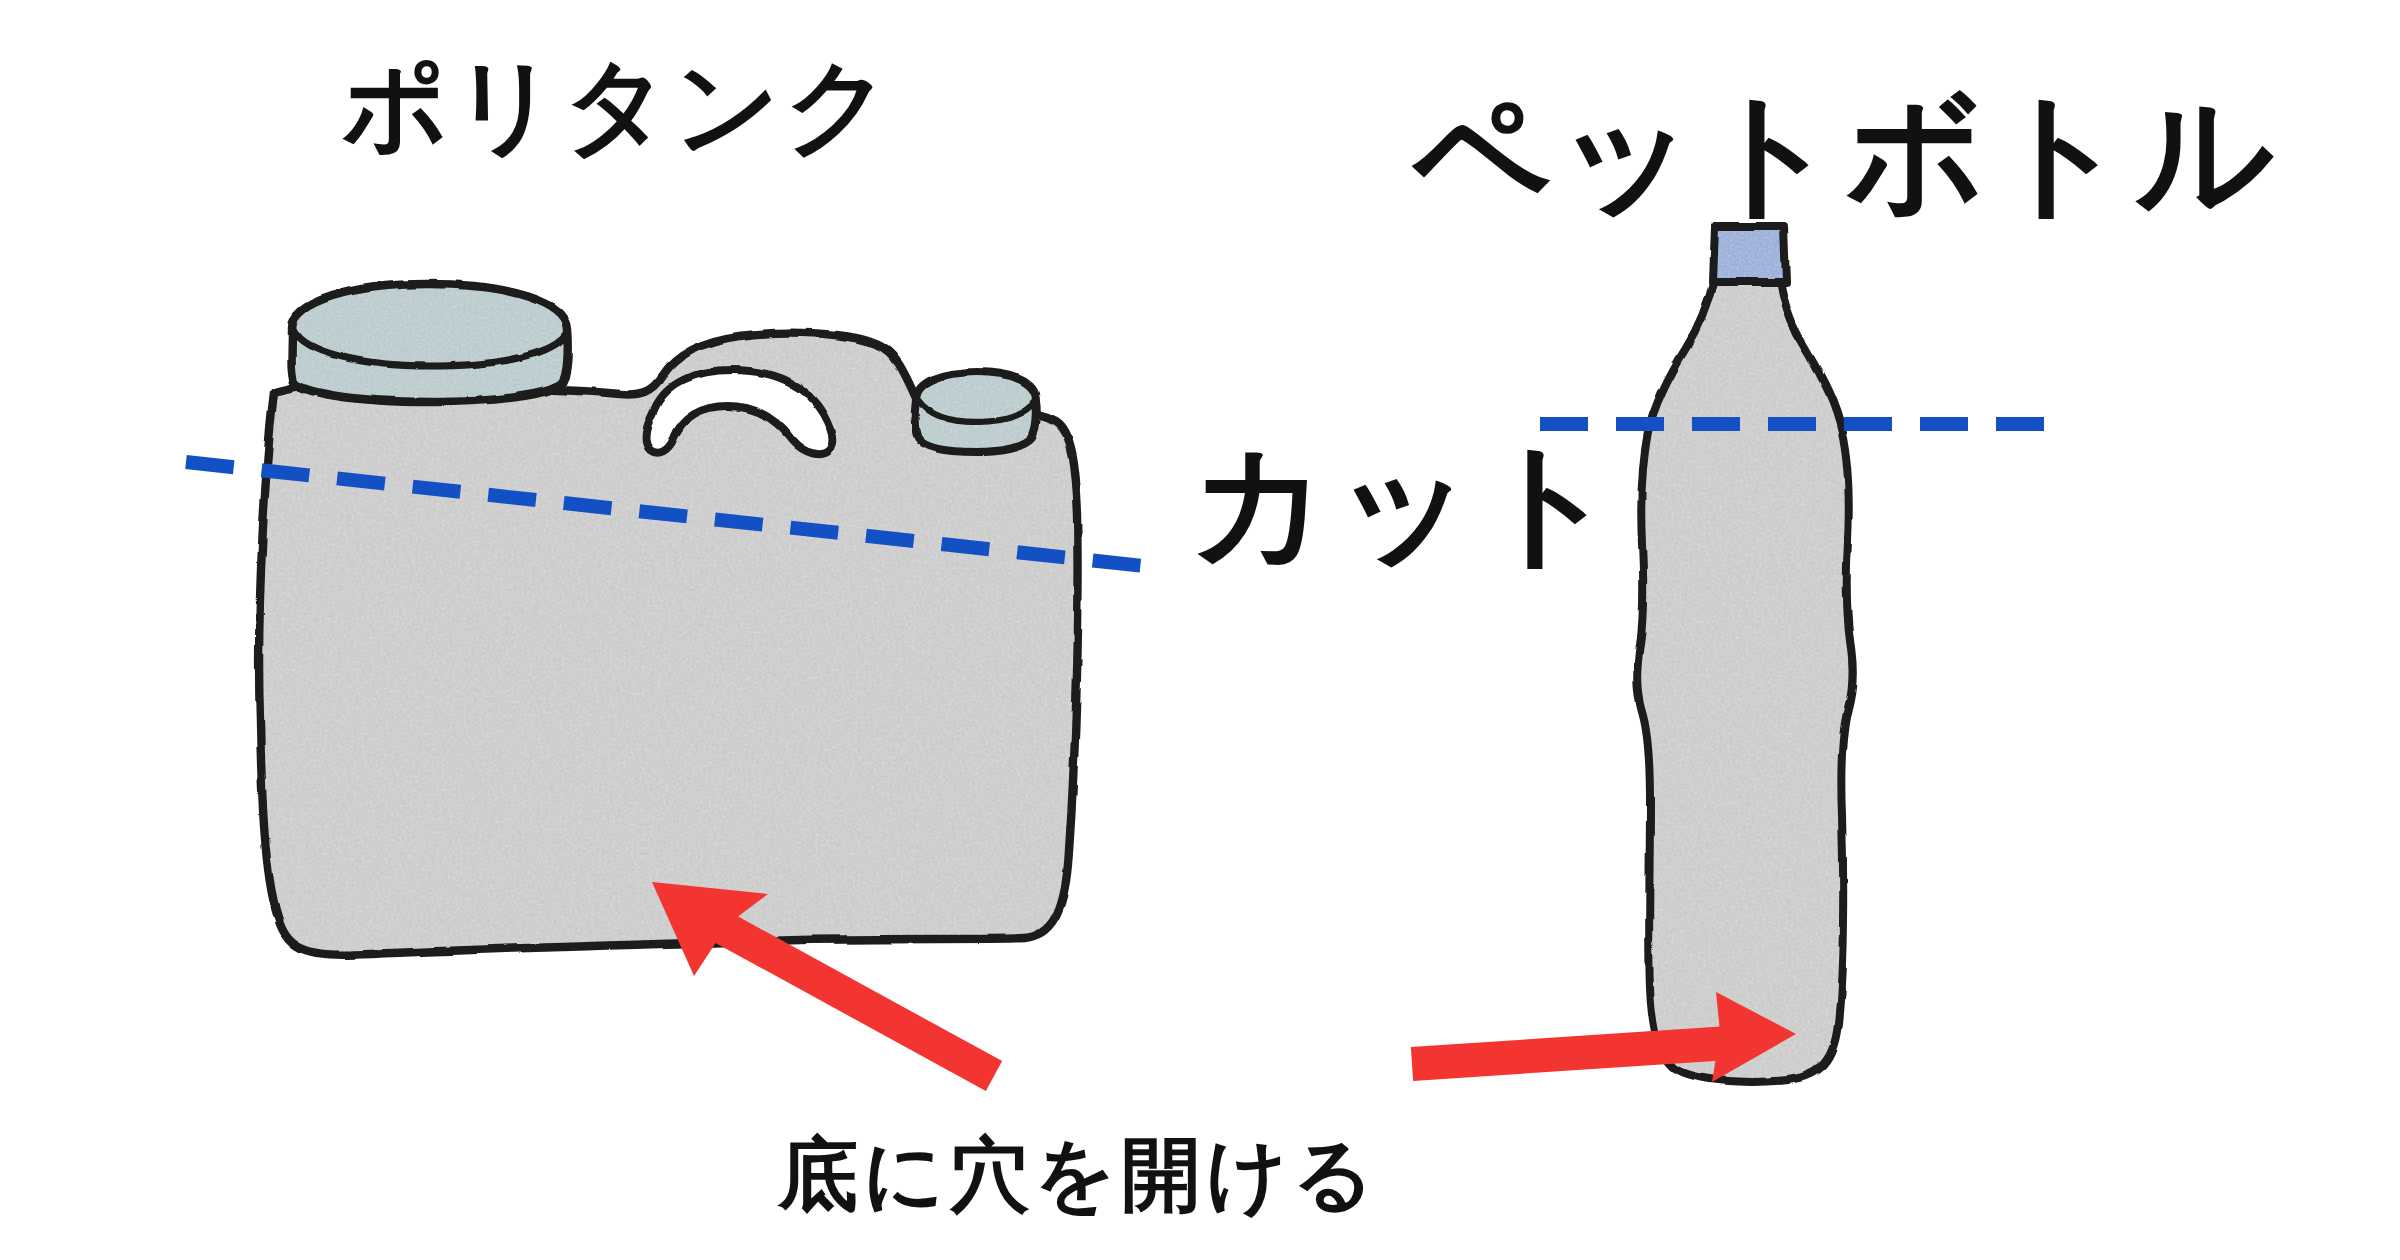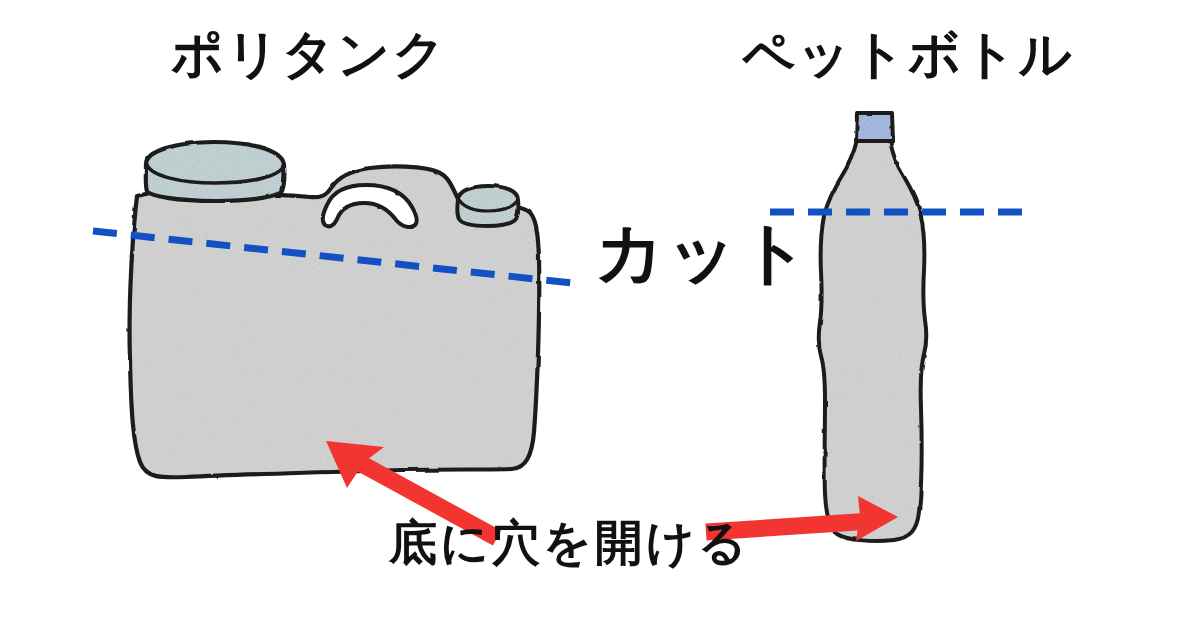--- a/index.html
+++ b/index.html
@@ -33,33 +33,32 @@
     letter-spacing: 0.04em;
     line-height: 1;
   }
   #label-polytank {
     left: 171px;
     top: 28px;
     font-size: 52px;
   }
   #label-petbottle {
     left: 706px;
-    top: 28px;
-    font-size: 52px;
-    margin-left: 36px;
+    top: 44px;
+    font-size: 68px;
   }
   #label-cut {
     left: 595px;
     top: 219px;
     font-size: 68px;
   }
   #label-hole {
     left: 389px;
-    top: 518px;
-    font-size: 48px;
+    top: 568px;
+    font-size: 40px;
     letter-spacing: 0.06em;
   }
 </style>
 </head>
 <body>
 
 <div id="canvas">
 
   <svg id="art" viewBox="0 0 1200 630" xmlns="http://www.w3.org/2000/svg">
     <defs>

